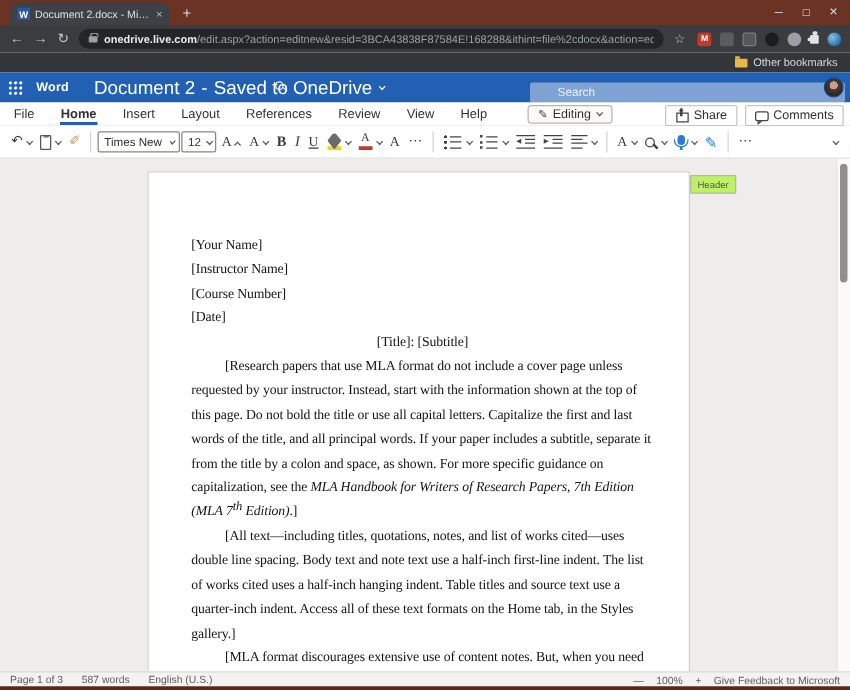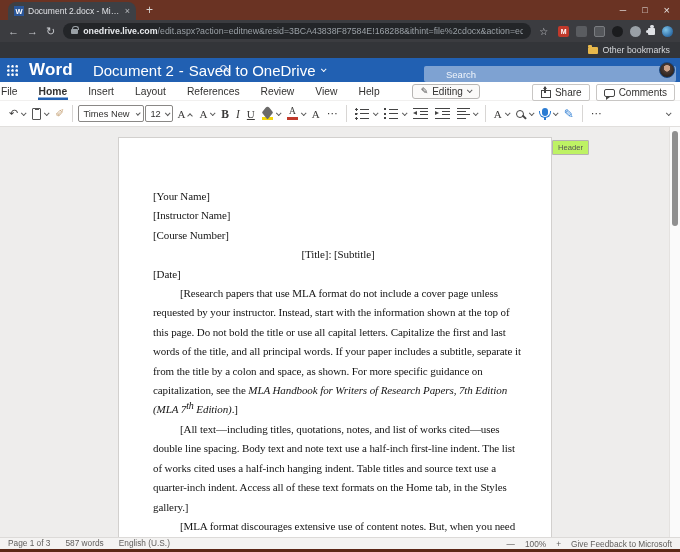--- a/index.html
+++ b/index.html
@@ -46,38 +46,38 @@
   .ico-folder{width:10px;height:7px;background:#e8b84b;border-radius:1px;position:relative;}
   .ico-folder::before{content:'';position:absolute;top:-2px;left:0;width:4px;height:2px;background:#e8b84b;border-radius:1px 1px 0 0;}
   .bm-label{font-size:8.8px;color:#d5d7da;}
 
   
   .wordbar{position:absolute;left:0;top:58px;width:680px;height:24px;background:#2160b2;
     display:flex;align-items:center;color:#fff;}
   .waffle{width:11px;height:11px;margin-left:7px;
     background-image:radial-gradient(circle at 1.3px 1.3px,#fff 1.1px,transparent 1.3px);
     background-size:4.2px 4.2px;}
-  .brand{font-size:17px;font-weight:bold;margin-left:11px;letter-spacing:.2px;}
+  .brand{font-size:10px;font-weight:bold;margin-left:11px;letter-spacing:.2px;}
   .doctitle{display:flex;align-items:center;gap:5px;margin-left:20px;font-size:15px;}
   .chev{display:inline-block;width:4px;height:4px;border-right:1.2px solid currentColor;
     border-bottom:1.2px solid currentColor;transform:rotate(45deg) translateY(-1px);}
   .chev.dk{border-color:#5a5a5a;}
   .hsearch{position:absolute;left:212px;top:4px;width:252px;height:16px;border:none;border-radius:2px;
     background:rgba(255,255,255,.42);color:#fff;font-size:9.5px;padding:0 6px 0 22px;outline:none;}
   .hsearch::placeholder{color:#f0f4fb;}
   .hsearch-wrap{position:absolute;left:212px;top:4px;width:252px;height:16px;}
   .ico-mag{width:7px;height:7px;border:1.4px solid #eef2fa;border-radius:50%;position:absolute;left:8px;top:3px;}
   .ico-mag::after{content:'';position:absolute;width:4px;height:1.4px;background:#eef2fa;
     transform:rotate(45deg);right:-3.6px;bottom:-1px;}
   .avatar{position:absolute;right:5px;top:4px;width:16px;height:16px;border-radius:50%;
     background:radial-gradient(circle at 50% 38%,#caa188 28%,#4b3a33 30%,#2e2520 70%);border:1px solid #17457f;}
 
   
   .menubar{position:absolute;left:0;top:82px;width:680px;height:19px;background:#fff;
-    display:flex;align-items:center;gap:19px;border-bottom:1px solid #f1f0ef;}
+    display:flex;align-items:center;padding-left:10px;gap:19px;border-bottom:1px solid #f1f0ef;}
   .mi{font-size:10.3px;color:#323130;padding:3px 1px;}
   .mi.active{font-weight:bold;box-shadow:inset 0 -2.4px 0 #2160b2;}
   .editing-btn{display:flex;align-items:center;gap:4px;border:1px solid #b8b6b4;border-radius:3px;
     background:#fbfaf9;padding:1px 8px;font-size:10px;color:#323130;margin-left:12px;}
   .pencil{font-size:9px;color:#444;}
   .right-actions{position:absolute;right:5px;top:84px;display:flex;gap:6px;}
   .act-btn{display:flex;align-items:center;gap:4px;border:1px solid #c8c6c4;border-radius:2px;
     background:#fff;padding:2px 7px;font-size:10px;color:#323130;justify-content:center;}
   .ico-share{width:11px;height:11px;position:relative;}
   .ico-share::before{content:'';position:absolute;left:1px;bottom:0;width:8px;height:6px;border:1.2px solid #444;}
@@ -363,22 +363,22 @@
       <span class="chev dk"></span>
     </div>
   </div>
 
   <div class="canvas">
     <div class="page">
       <div class="docbody">
           <div class="para"><span>[Your Name]</span></div>
           <div class="para"><span>[Instructor Name]</span></div>
           <div class="para"><span>[Course Number]</span></div>
+          <div class="para"><span>[Date]</span></div>
           <div class="para center"><span>[Title]: [Subtitle]</span></div>
-          <div class="para"><span>[Date]</span></div>
           <div class="para indent"><span>[Research papers that use MLA format do not include a cover page unless requested by your instructor. Instead, start with the information shown at the top of this page.  Do not bold the title or use all capital letters. Capitalize the first and last words of the title, and all principal words. If your paper includes a subtitle, separate it from the title by a colon and space, as shown. For more specific guidance on capitalization, see the </span><span class="it">MLA Handbook for Writers of Research Papers, 7th Edition (MLA 7</span><span class="it sup">th</span><span class="it"> Edition)</span><span>.]</span></div>
           <div class="para indent"><span>[All text—including titles, quotations, notes, and list of works cited—uses double line spacing. Body text and note text use a half-inch first-line indent. The list of works cited uses a half-inch hanging indent. Table titles and source text use a quarter-inch indent. Access all of these text formats on the Home tab, in the Styles gallery.]</span></div>
           <div class="para indent"><span>[MLA format discourages extensive use of content notes. But, when you need to add notes, you can use either endnotes or footnotes. </span></div>
         </div>
     </div>
     <div class="header-chip">Header</div>
     <div class="vscroll">
       <div class="vthumb"></div>
     </div>
   </div>

